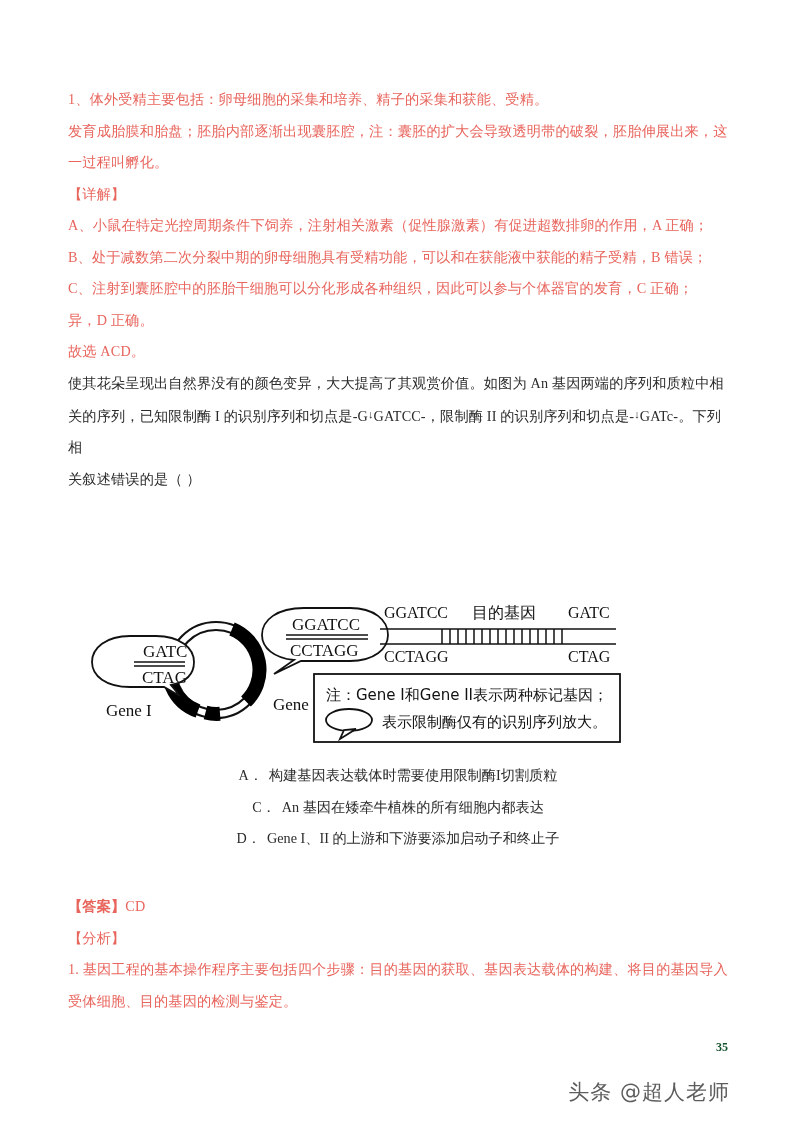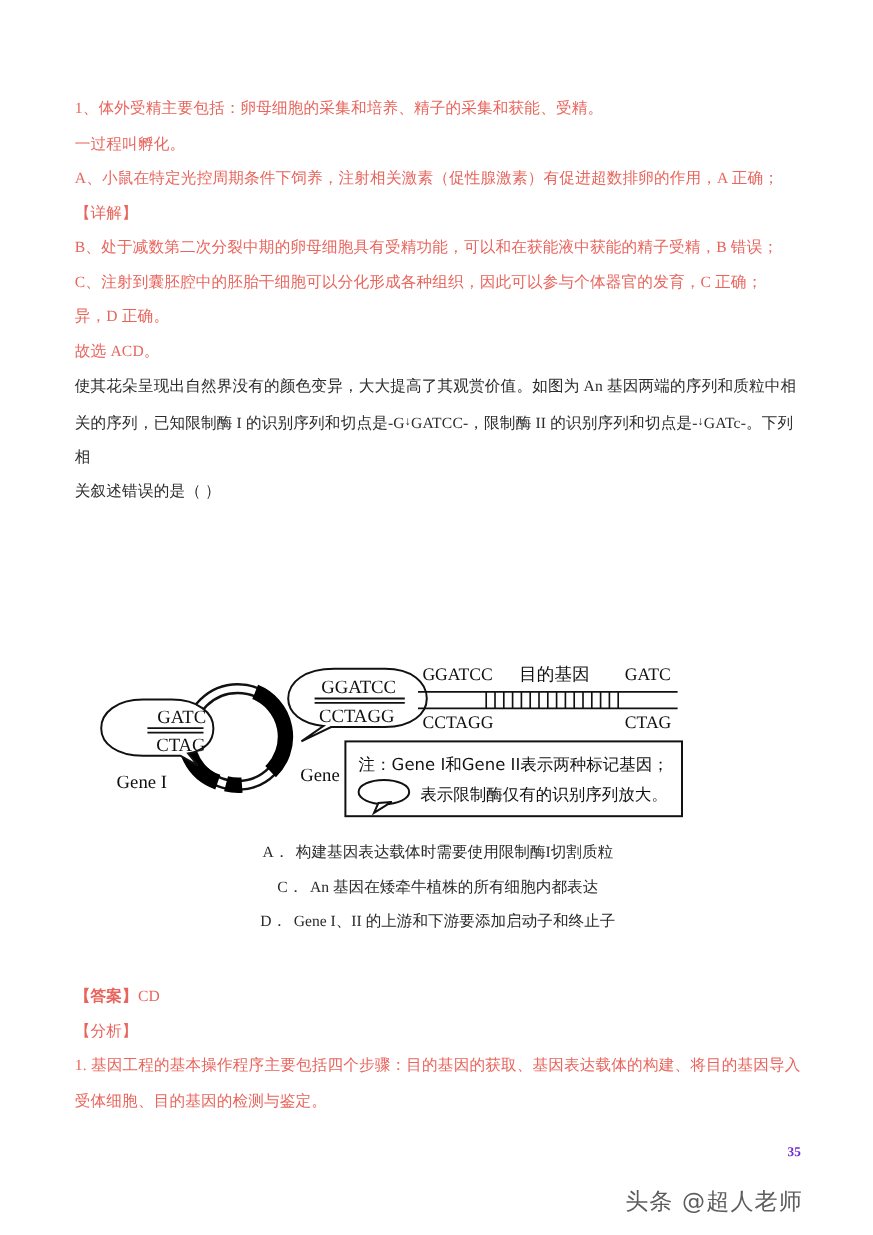--- a/index.html
+++ b/index.html
@@ -56,21 +56,21 @@
   }
   .figure svg { display: block; }
 
   
   .page-number {
     position: absolute;
     right: 66px;
     top: 1040px;
     font-size: 12px;
     font-weight: bold;
-    color: #6d28d9;
+    color: #14532d;
     font-family: "Liberation Serif", serif;
   }
   .watermark {
     position: absolute;
     right: 64px;
     top: 1078px;
     font-size: 21px;
     color: #3a3a3a;
     font-family: "DejaVu Sans", sans-serif;
     font-weight: 400;
@@ -82,26 +82,27 @@
 </style>
 </head>
 <body>
 
 <div class="page">
 
   <div class="content">
 
     <div class="para-block">
       <p class="line">1、体外受精主要包括：卵母细胞的采集和培养、精子的采集和获能、受精。</p>
+      <p class="line">发育成胎膜和胎盘；胚胎内部逐渐出现囊胚腔，注：囊胚的扩大会导致透明带的破裂，胚胎伸展出来，这</p>
       <p class="line">一过程叫孵化。</p>
     </div>
 
     <div class="para-block">
+      <p class="line">【详解】</p>
       <p class="line">A、小鼠在特定光控周期条件下饲养，注射相关激素（促性腺激素）有促进超数排卵的作用，A 正确；</p>
-      <p class="line">【详解】</p>
       <p class="line">B、处于减数第二次分裂中期的卵母细胞具有受精功能，可以和在获能液中获能的精子受精，B 错误；</p>
       <p class="line">C、注射到囊胚腔中的胚胎干细胞可以分化形成各种组织，因此可以参与个体器官的发育，C 正确；</p>
       <p class="line">异，D 正确。</p>
       <p class="line">故选 ACD。</p>
     </div>
 
     <div class="para-block q-block">
       <p class="line black">使其花朵呈现出自然界没有的颜色变异，大大提高了其观赏价值。如图为 An 基因两端的序列和质粒中相</p>
       <p class="line black"><span>关的序列，已知限制酶 I 的识别序列和切点是-G</span><span class="cut">↓</span><span>GATCC-，限制酶 II 的识别序列和切点是-</span><span class="cut">↓</span><span>GATc-。下列相</span></p>
       <p class="line black">关叙述错误的是（      ）</p>

